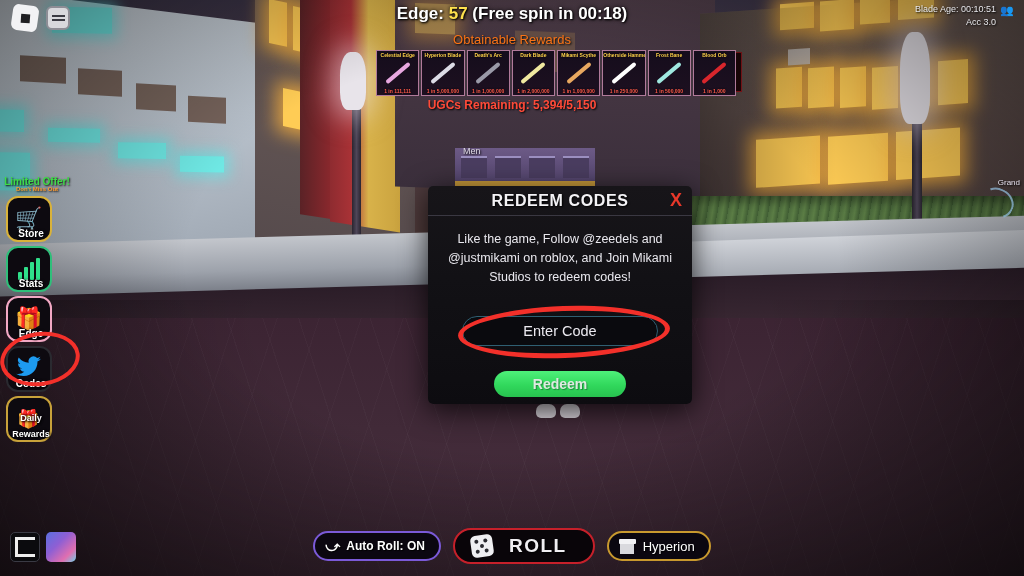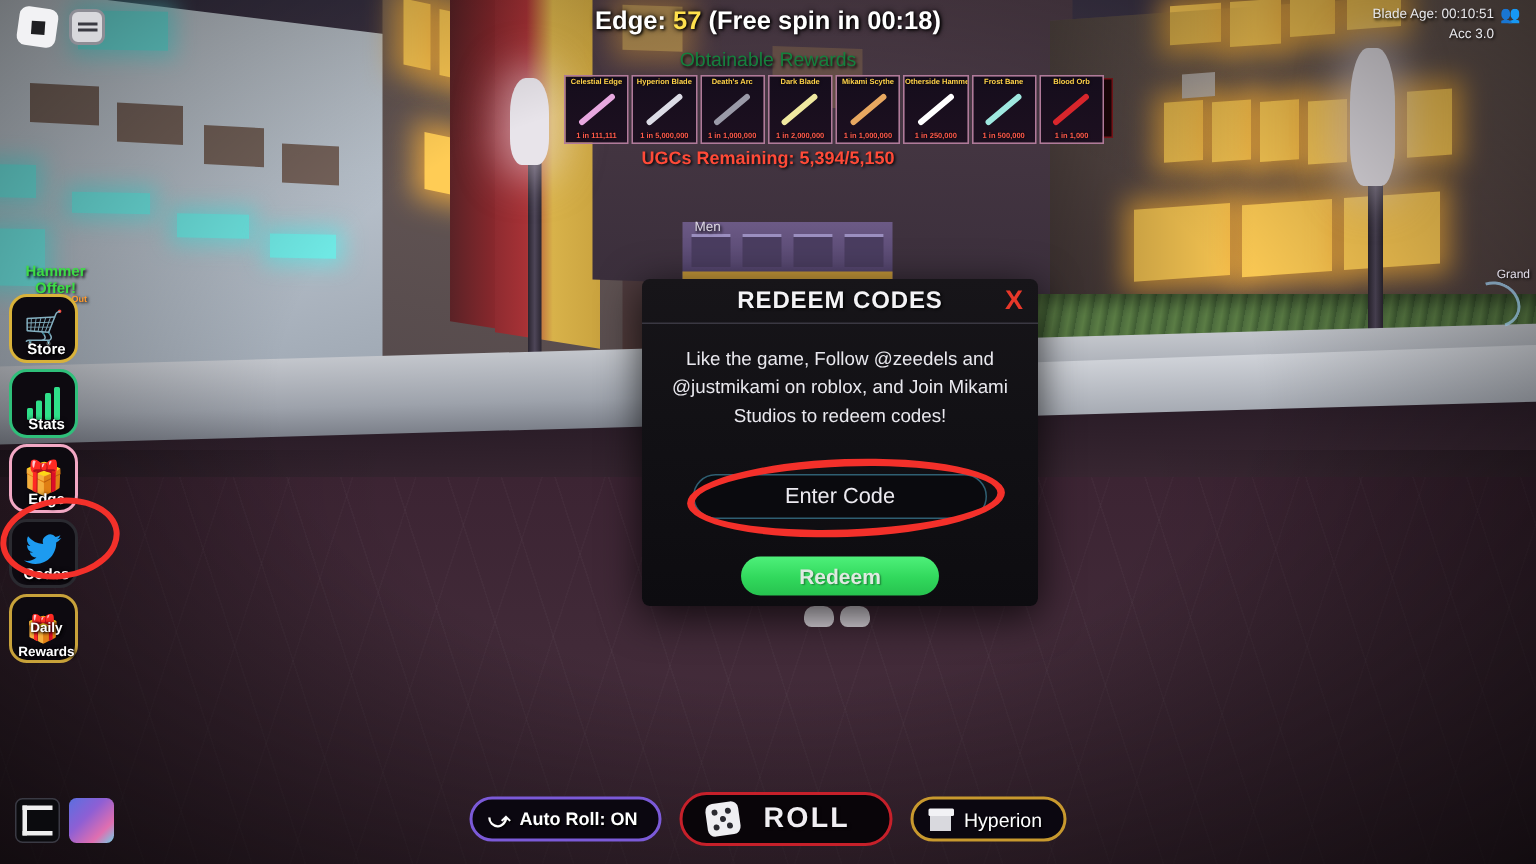--- a/index.html
+++ b/index.html
@@ -136,21 +136,21 @@
   .spins {
     position:absolute; left:0; top:4px; width:1024px; text-align:center;
     font-size:17px; font-weight:bold; color:#ffffff;
     text-shadow:0 0 4px #000, 1px 1px 2px #000;
   }
   .spins .num{ color:#ffe14d; }
   .spins .free{ color:#ffffff; text-shadow:0 0 4px #000,1px 1px 2px #000; }
 
   .obtain{
     position:absolute; left:0; top:32px; width:1024px; text-align:center;
-    font-size:13px; color:#15803d; text-shadow:1px 1px 2px #000;
+    font-size:13px; color:#f97316; text-shadow:1px 1px 2px #000;
   }
 
   .cards{
     position:absolute; left:376px; top:50px; width:360px; height:46px;
     display:flex; gap:2px;
   }
   .card{
     position:relative; width:51px; height:46px; border:1px solid #b07a9a;
     background:linear-gradient(180deg,#150d1c,#1d1020);
     overflow:hidden;
@@ -495,21 +495,21 @@
     <div>Blade Age: 00:10:51</div>
     <div>Acc 3.0</div>
   </div>
   <div class="people-ico">👥</div>
 
   <div class="menlabel">Men</div>
   <div class="grandlabel">Grand</div>
   <div class="rsign"></div>
 
   <div class="limited">
-    <span>Hammer Offer!</span>
+    <span>Limited Offer!</span>
     <span class="sub">Don't Miss Out</span>
   </div>
 
   <div class="sidebar">
     <div class="sbtn store">
       <span class="glyph">🛒</span>
       <span class="lbl">Store</span>
     </div>
     <div class="sbtn stats">
       <span class="bars">

